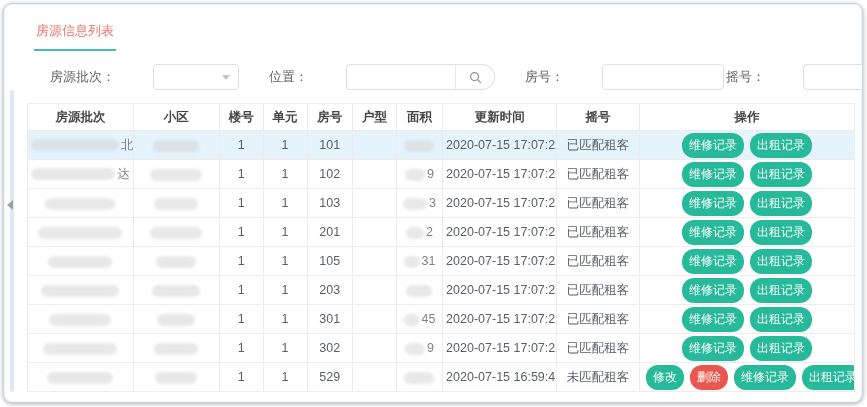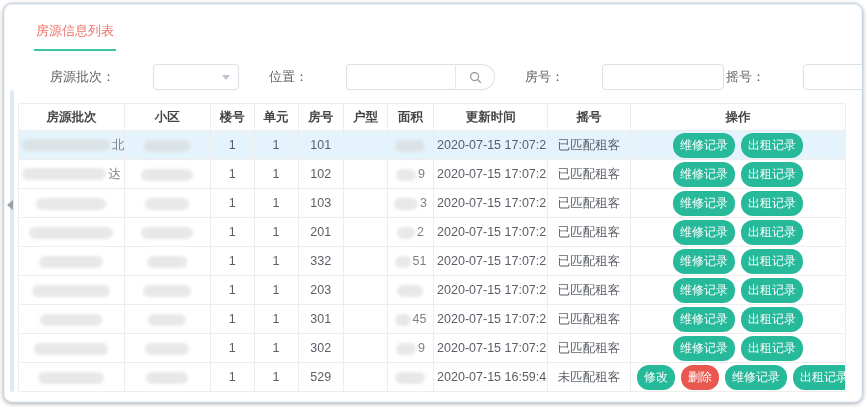--- a/index.html
+++ b/index.html
@@ -27,21 +27,21 @@
   .tinput{height:24px;border:1px solid #dcdfe6;border-radius:4px;font-size:12px;padding:0 8px;outline:none;color:#606266;width:96px;}
   .input-group{display:flex;align-items:stretch;height:26px;}
   .input-group input{border-radius:4px 0 0 4px;border-right:none;width:92px;}
   .append{width:38px;border:1px solid #dcdfe6;border-left:1px solid #e4e7ed;border-radius:0 13px 13px 0;
     display:flex;align-items:center;justify-content:center;background:#fff;cursor:pointer;}
   .room-input{width:104px;}
   .btn{height:15px;padding:0 13px;background:var(--teal);color:#fff;border:none;border-radius:4px;
     font-size:12.5px;cursor:pointer;margin-left:12px;font-family:inherit;}
 
   
-  table{width:calc(100% - 6px);margin-left:0;border-collapse:collapse;table-layout:fixed;
+  table{width:calc(100% - 6px);margin-left:9px;border-collapse:collapse;table-layout:fixed;
     font-size:12.5px;color:#5a5e66;}
   th,td{border:1px solid #ededed;text-align:center;padding:0 3px;height:28px;white-space:nowrap;overflow:hidden;}
   th{color:#454545;font-weight:700;font-size:12.5px;height:26px;background:#fff;}
   tr.hl td{background:var(--hl);}
   .blob{display:inline-block;height:12px;border-radius:6px;background:#d6d6d6;opacity:.55;filter:blur(1.5px);vertical-align:middle;}
   .frag{margin-left:2px;color:#7d828a;}
   .btn-sm{background:var(--teal);color:#fff;border:none;border-radius:12px;font-size:12px;
     padding:4px 7px;margin:0 3px;cursor:pointer;white-space:nowrap;font-family:inherit;}
   .btn-sm.danger{background:var(--red);}
 </style>
@@ -169,23 +169,23 @@
             <td><span class="blob" style="width: 18px;"></span><span class="frag">2</span></td>
             <td>2020-07-15 17:07:22</td>
             <td>已匹配租客</td>
             <td><button class="btn-sm">维修记录</button><button class="btn-sm">出租记录</button></td>
           </tr>
           <tr>
             <td><span class="blob" style="width: 64px;"></span></td>
             <td><span class="blob" style="width: 40px;"></span></td>
             <td>1</td>
             <td>1</td>
-            <td>332</td>
-            <td></td>
-            <td><span class="blob" style="width: 16px;"></span><span class="frag">51</span></td>
+            <td>105</td>
+            <td></td>
+            <td><span class="blob" style="width: 16px;"></span><span class="frag">31</span></td>
             <td>2020-07-15 17:07:22</td>
             <td>已匹配租客</td>
             <td><button class="btn-sm">维修记录</button><button class="btn-sm">出租记录</button></td>
           </tr>
           <tr>
             <td><span class="blob" style="width: 78px;"></span></td>
             <td><span class="blob" style="width: 48px;"></span></td>
             <td>1</td>
             <td>1</td>
             <td>203</td>

